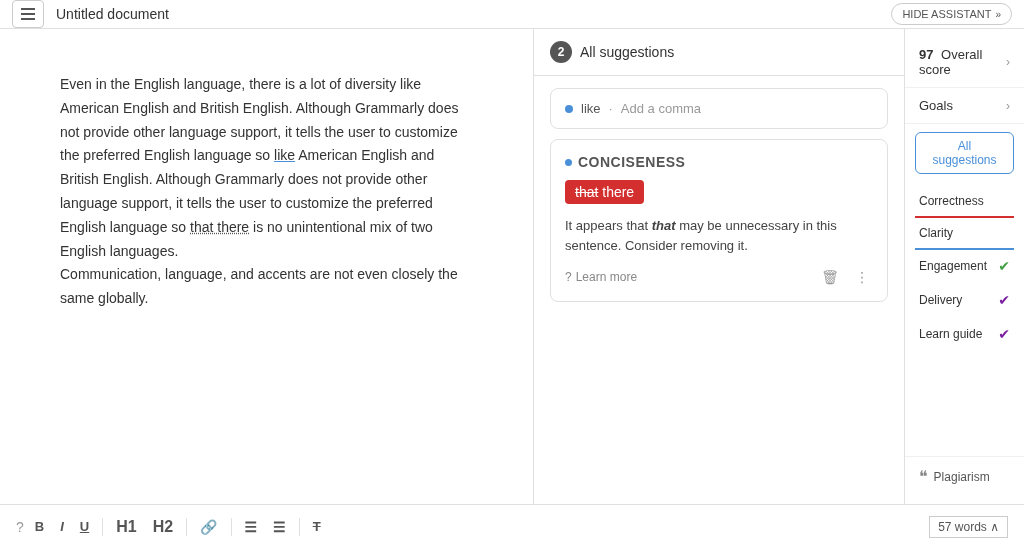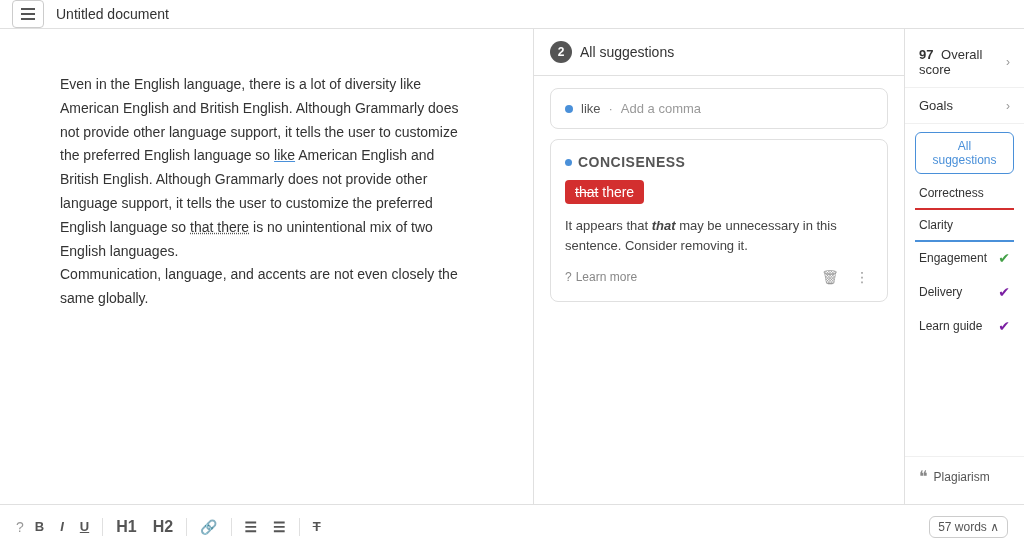--- a/index.html
+++ b/index.html
@@ -117,36 +117,36 @@
       color: #4a90d9; font-size: 12px; padding: 6px 10px; margin: 4px 10px;
       cursor: pointer; text-align: center; font-weight: 500;
     }
 
     .category-list { display: flex; flex-direction: column; padding: 0 10px; gap: 0; }
     .category-item {
       padding: 8px 4px; font-size: 12px; color: #333;
       border-bottom: 2px solid transparent; cursor: pointer;
       display: flex; align-items: center; justify-content: space-between;
     }
-    .cat-correctness { border-bottom-color: #d32f2f; }
+    .cat-correctness { border-bottom-color: #d32f2f; margin-top: 8px; }
     .cat-clarity { border-bottom-color: #4a90d9; }
     .check-icon { color: #43a047; font-size: 14px; }
     .check-purple { color: #7b1fa2; }
 
     
     .bottom-toolbar {
       height: 44px; border-top: 1px solid #e0e0e0; display: flex; align-items: center;
       padding: 0 16px; gap: 6px; flex-shrink: 0;
     }
     .toolbar-btn { background: none; border: none; cursor: pointer; color: #555; font-size: 13px; padding: 4px 5px; font-weight: 600; }
     .toolbar-btn-italic { font-style: italic; }
     .toolbar-btn-h { font-size: 16px; }
     .toolbar-separator { width: 1px; height: 18px; background: #e0e0e0; margin: 0 2px; }
     .word-count-btn {
-      margin-left: auto; border: 1px solid #ccc; border-radius: 6px;
+      margin-left: auto; border: 1px solid #ccc; border-radius: 0;
       background: #fff; padding: 3px 8px; font-size: 12px; color: #555; cursor: pointer;
     }
     .help-icon { color: #999; font-size: 14px; cursor: pointer; }
     .plagiarism-row {
       display: flex; align-items: center; gap: 6px; padding: 10px 14px;
       margin-top: auto; font-size: 12px; color: #555; cursor: pointer;
       border-top: 1px solid #f0f0f0;
     }
     .quote-icon { font-size: 16px; color: #888; }
   </style>
@@ -155,20 +155,24 @@
 
 <div class="topbar">
   <button class="menu-btn">
     <div class="menu-icon">
       <span></span>
         <span></span>
         <span></span>
     </div>
   </button>
   <span class="doc-title">Untitled document</span>
+  <button class="hide-assistant-btn">
+    <span>HIDE ASSISTANT</span>
+    <span class="chevron">»</span>
+  </button>
 </div>
 
 <div class="main">
 
   <div class="editor-panel">
     <div class="editor-content">
       <p style="margin-top:4px;">
         <span>Even in the English language, there is a lot of diversity like American English and British English. Although Grammarly does not provide other language support, it tells the user to customize the preferred English language so</span>
         <span class="underline-blue"> like</span>
         <span> American English and British English. Although Grammarly does not provide other language support, it tells the user to customize the preferred English language so </span><span class="highlight-suggestion">that there</span>

